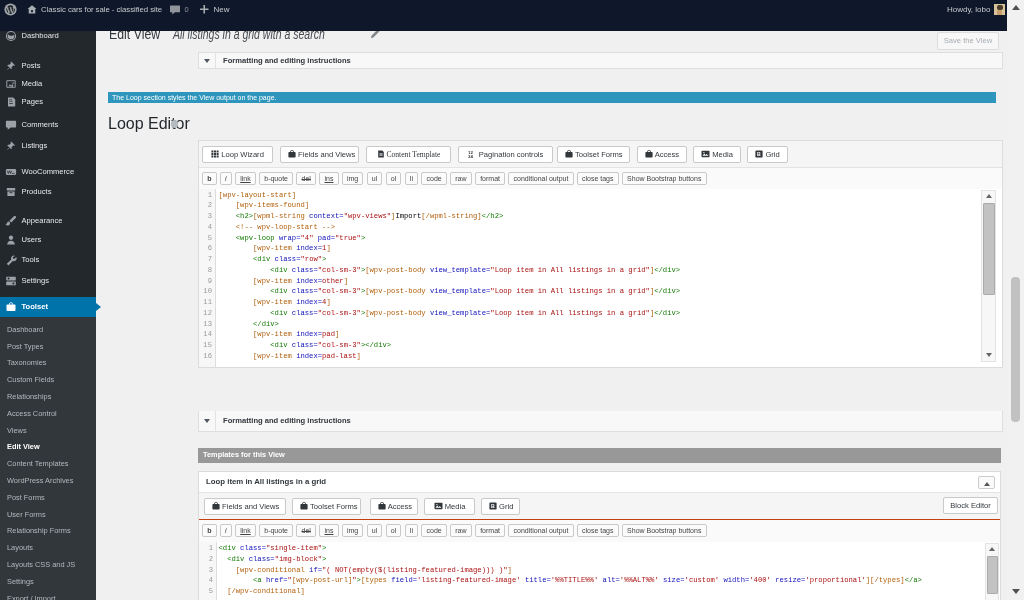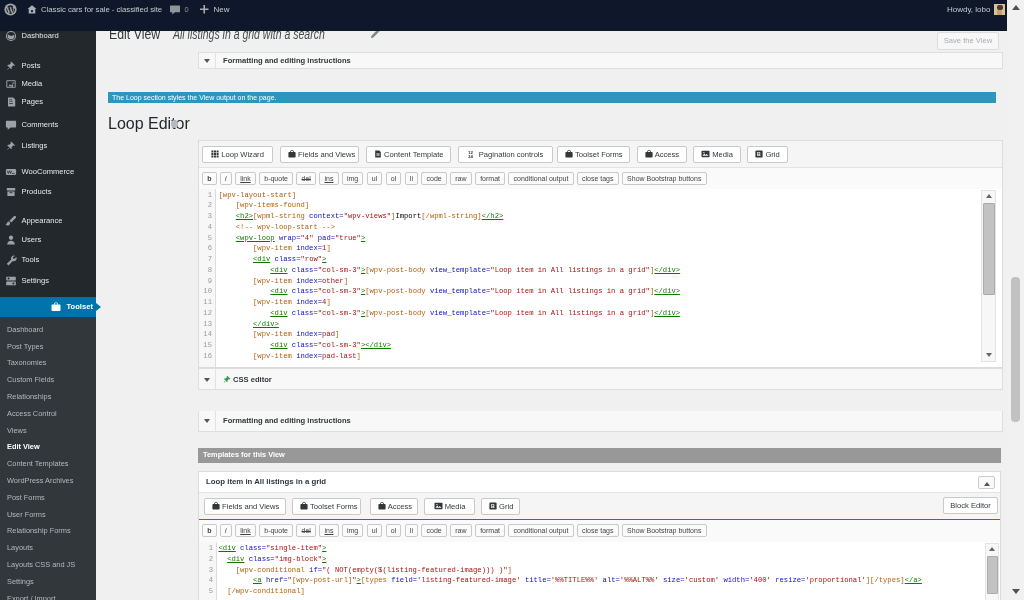--- a/index.html
+++ b/index.html
@@ -26,21 +26,21 @@
 .arrowbox { position:absolute; left:0; top:0; width:17px; height:100%; border-right:1px solid #e2e2e2; }
 .tri-d { position:absolute; width:0; height:0; border-left:3.2px solid transparent; border-right:3.2px solid transparent; border-top:4px solid #50575e; }
 
 .wpbtn { display:inline-block; background:#fff; border:1px solid #c9c9c9; border-radius:2px; font-size:7.6px; color:#32373c; height:17px; line-height:15px; padding:0 7px; vertical-align:top; white-space:nowrap; }
 .qtbtn { display:inline-block; background:#fbfbfb; border:1px solid #c9c9c9; border-radius:2px; font-size:7px; color:#444; height:13px; line-height:11px; padding:0 4.2px; margin-right:3.2px; vertical-align:top; white-space:nowrap; }
 
 .cm { font-family:"Liberation Mono",monospace; font-size:7.2px; line-height:10.75px; white-space:pre; }
 .gut { position:absolute; left:0; top:0; width:17px; height:100%; background:#f7f7f7; border-right:1px solid #ddd; }
 
 
-.ct { color:#117700;text-decoration:underline; }   
+.ct { color:#117700; }   
 .ca { color:#1111bb; }   
 .cs { color:#aa1111; }   
 .co { color:#b05e0a; }   
 .ck { color:#000; }
 
 
 .sb-track { position:absolute; background:#f7f7f7; border:1px solid #e3e3e3; }
 .sb-thumb { position:absolute; background:#c2c2c2; border:1px solid #ababab; border-radius:1px; }
 .sb-arr { position:absolute; width:0; height:0; }
 </style>
@@ -155,21 +155,21 @@
         <rect x="2" y="2.8" width="16" height="6.2" rx="1" fill="#9ca1a7"></rect>
         <rect x="2" y="11" width="16" height="6.2" rx="1" fill="#9ca1a7"></rect>
         <circle cx="6" cy="5.9" r="1.7" fill="#23282d"></circle>
         <circle cx="14" cy="14.1" r="1.7" fill="#23282d"></circle>
       </svg>
       <span class="mi-txt">Settings</span>
     </div>
 
   <div class="abs" style="left:0;top:278px;width:96px;height:20px;background:#0073aa;"></div>
   <div class="abs" style="left:96px;top:284px;width:0;height:0;border-top:4.5px solid transparent;border-bottom:4.5px solid transparent;border-left:5.5px solid #0073aa;"></div>
-  <div class="m-item" style="top:278px;color:#fff;margin-left:45px;">
+  <div class="m-item" style="top:278px;color:#fff;">
       <svg class="mi-ico" viewBox="0 0 20 20">
         <rect x="2.5" y="6" width="15" height="10.5" rx="1.5" fill="#fff"></rect>
         <path fill="none" stroke="#fff" stroke-width="1.5" d="M7.5 6V4.2c0-.7.6-1.2 1.2-1.2h2.6c.7 0 1.2.6 1.2 1.2V6"></path>
       </svg>
       <span class="mi-txt" style="font-weight:bold;">Toolset</span>
     </div>
 
   <div class="abs" style="left:0;top:298px;width:96px;height:283px;background:#32373c;"></div>
   <div class="m-sub" style="top:302.7px;">
       <span class="ms-txt">Dashboard</span>
@@ -249,21 +249,21 @@
   <div class="abs" style="left:74.5px;top:101px;width:7.5px;height:7.5px;border-radius:50%;background:#b6bbc0;"></div>
 
   <div class="abs" style="left:102px;top:121px;width:805px;height:228px;border:1px solid #dcdcdc;background:#fff;">
 
     <div class="abs" style="left:0;top:0;width:803px;height:27px;background:#f5f5f5;border-bottom:1px solid #e3e3e3;">
       <div class="abs" style="left:3px;top:4.5px;white-space:nowrap;" id="tb1"><div class="wpbtn" style="width:71px;margin-right:7px;text-align:center;"><svg width="8" height="8" viewBox="0 0 20 20" style="vertical-align:-1px;">
               <path fill="#32373c" d="M1 1h5v5H1zm6.5 0h5v5h-5zM14 1h5v5h-5zM1 7.5h5v5H1zm6.5 0h5v5h-5zm6.5 0h5v5h-5zM1 14h5v5H1zm6.5 0h5v5h-5zm6.5 0h5v5h-5z"></path>
             </svg> Loop Wizard</div><div class="wpbtn" style="width:79px;margin-right:7px;text-align:center;"><svg width="8" height="8" viewBox="0 0 20 20" style="vertical-align:-1px;">
               <rect x="1" y="5" width="18" height="14" rx="2" fill="#32373c"></rect>
               <path fill="none" stroke="#32373c" stroke-width="2.4" d="M6.5 5V3.2C6.5 2 7.5 1 8.7 1h2.6c1.2 0 2.2 1 2.2 2.2V5"></path>
-            </svg> Fields and Views</div><div class="wpbtn" style="width:85px;margin-right:7px;text-align:center;"><svg width="8" height="8" viewBox="0 0 20 20" style="vertical-align:-1px;">
+            </svg> Fields and Views</div><div class="wpbtn" style="width:85px;margin-right:7px;text-align:center;font-family:Liberation Serif, serif;"><svg width="8" height="8" viewBox="0 0 20 20" style="vertical-align:-1px;">
               <path fill="#32373c" d="M3 1h10l4 4v14H3z"></path>
               <path fill="#fff" d="M6 9h8v1.5H6zm0 3h8v1.5H6z"></path>
             </svg> Content Template</div><div class="wpbtn" style="width:95px;margin-right:4px;text-align:center;"><svg width="9" height="8" viewBox="0 0 22 20" style="vertical-align:-1px;">
               <text x="0" y="9" font-size="11" font-weight="bold" fill="#32373c" font-family="Liberation Sans">12</text>
               <text x="0" y="19" font-size="11" font-weight="bold" fill="#32373c" font-family="Liberation Sans">34</text>
             </svg> Pagination controls</div><div class="wpbtn" style="width:73px;margin-right:7px;text-align:center;"><svg width="8" height="8" viewBox="0 0 20 20" style="vertical-align:-1px;">
               <rect x="1" y="5" width="18" height="14" rx="2" fill="#32373c"></rect>
               <path fill="none" stroke="#32373c" stroke-width="2.4" d="M6.5 5V3.2C6.5 2 7.5 1 8.7 1h2.6c1.2 0 2.2 1 2.2 2.2V5"></path>
             </svg> Toolset Forms</div><div class="wpbtn" style="width:50px;margin-right:6px;text-align:center;"><svg width="8" height="8" viewBox="0 0 20 20" style="vertical-align:-1px;">
               <rect x="1" y="5" width="18" height="14" rx="2" fill="#32373c"></rect>
@@ -317,29 +317,20 @@
             <span class="ct">&lt;div</span> <span class="ca">class=</span><span class="cs">"col-sm-3"</span><span class="ct">&gt;&lt;/div&gt;</span>
         <span class="co">[wpv-item </span><span class="ca">index=</span><span class="cs">pad-last</span><span class="co">]</span></div>
 
       <div class="sb-track" style="left:782px;top:1px;width:15px;height:172px;"></div>
       <div class="sb-arr" style="left:786.5px;top:5px;border-left:3.5px solid transparent;border-right:3.5px solid transparent;border-bottom:4.5px solid #666;"></div>
       <div class="sb-arr" style="left:786.5px;top:164px;border-left:3.5px solid transparent;border-right:3.5px solid transparent;border-top:4.5px solid #666;"></div>
       <div class="sb-thumb" style="left:783.5px;top:14px;width:12px;height:92px;"></div>
     </div>
   </div>
 
-  <div class="panelrow" style="left:102px;top:349px;width:805px;height:22px;">
-    <div class="arrowbox">
-        <div class="tri-d" style="left:5px;top:8.5px;"></div>
-      </div>
-    <svg class="abs" style="left:23px;top:5px;" width="10" height="11" viewBox="0 0 20 20">
-        <path fill="#2e9e46" d="M10.4 2.4 9 3.8l1.2 1.2-3.1 3.1c-1.2-.6-2.6-.4-3.5.5l6.8 6.8c.9-.9 1.1-2.3.5-3.5l3.1-3.1L15.2 10l1.4-1.4zM3 17l3.8-2.7-1.1-1.1z"></path>
-      </svg>
-    <div class="abs" style="left:34px;top:0;line-height:21px;font-size:7.6px;font-weight:bold;color:#32373c;">CSS editor</div>
-  </div>
   <div class="panelrow" style="left:102px;top:392px;width:805px;height:21px;border-top:none;">
     <div class="arrowbox">
         <div class="tri-d" style="left:5px;top:8px;"></div>
       </div>
     <div class="abs" style="left:24px;top:0;line-height:20px;font-size:7.6px;font-weight:bold;color:#32373c;">Formatting and editing instructions</div>
   </div>
 
   <div class="abs" style="left:102px;top:429px;width:803px;height:14.5px;background:#989898;">
     <div class="abs" style="left:5px;top:0;line-height:14.5px;font-size:7.4px;font-weight:bold;color:#fff;">Templates for this View</div>
   </div>

